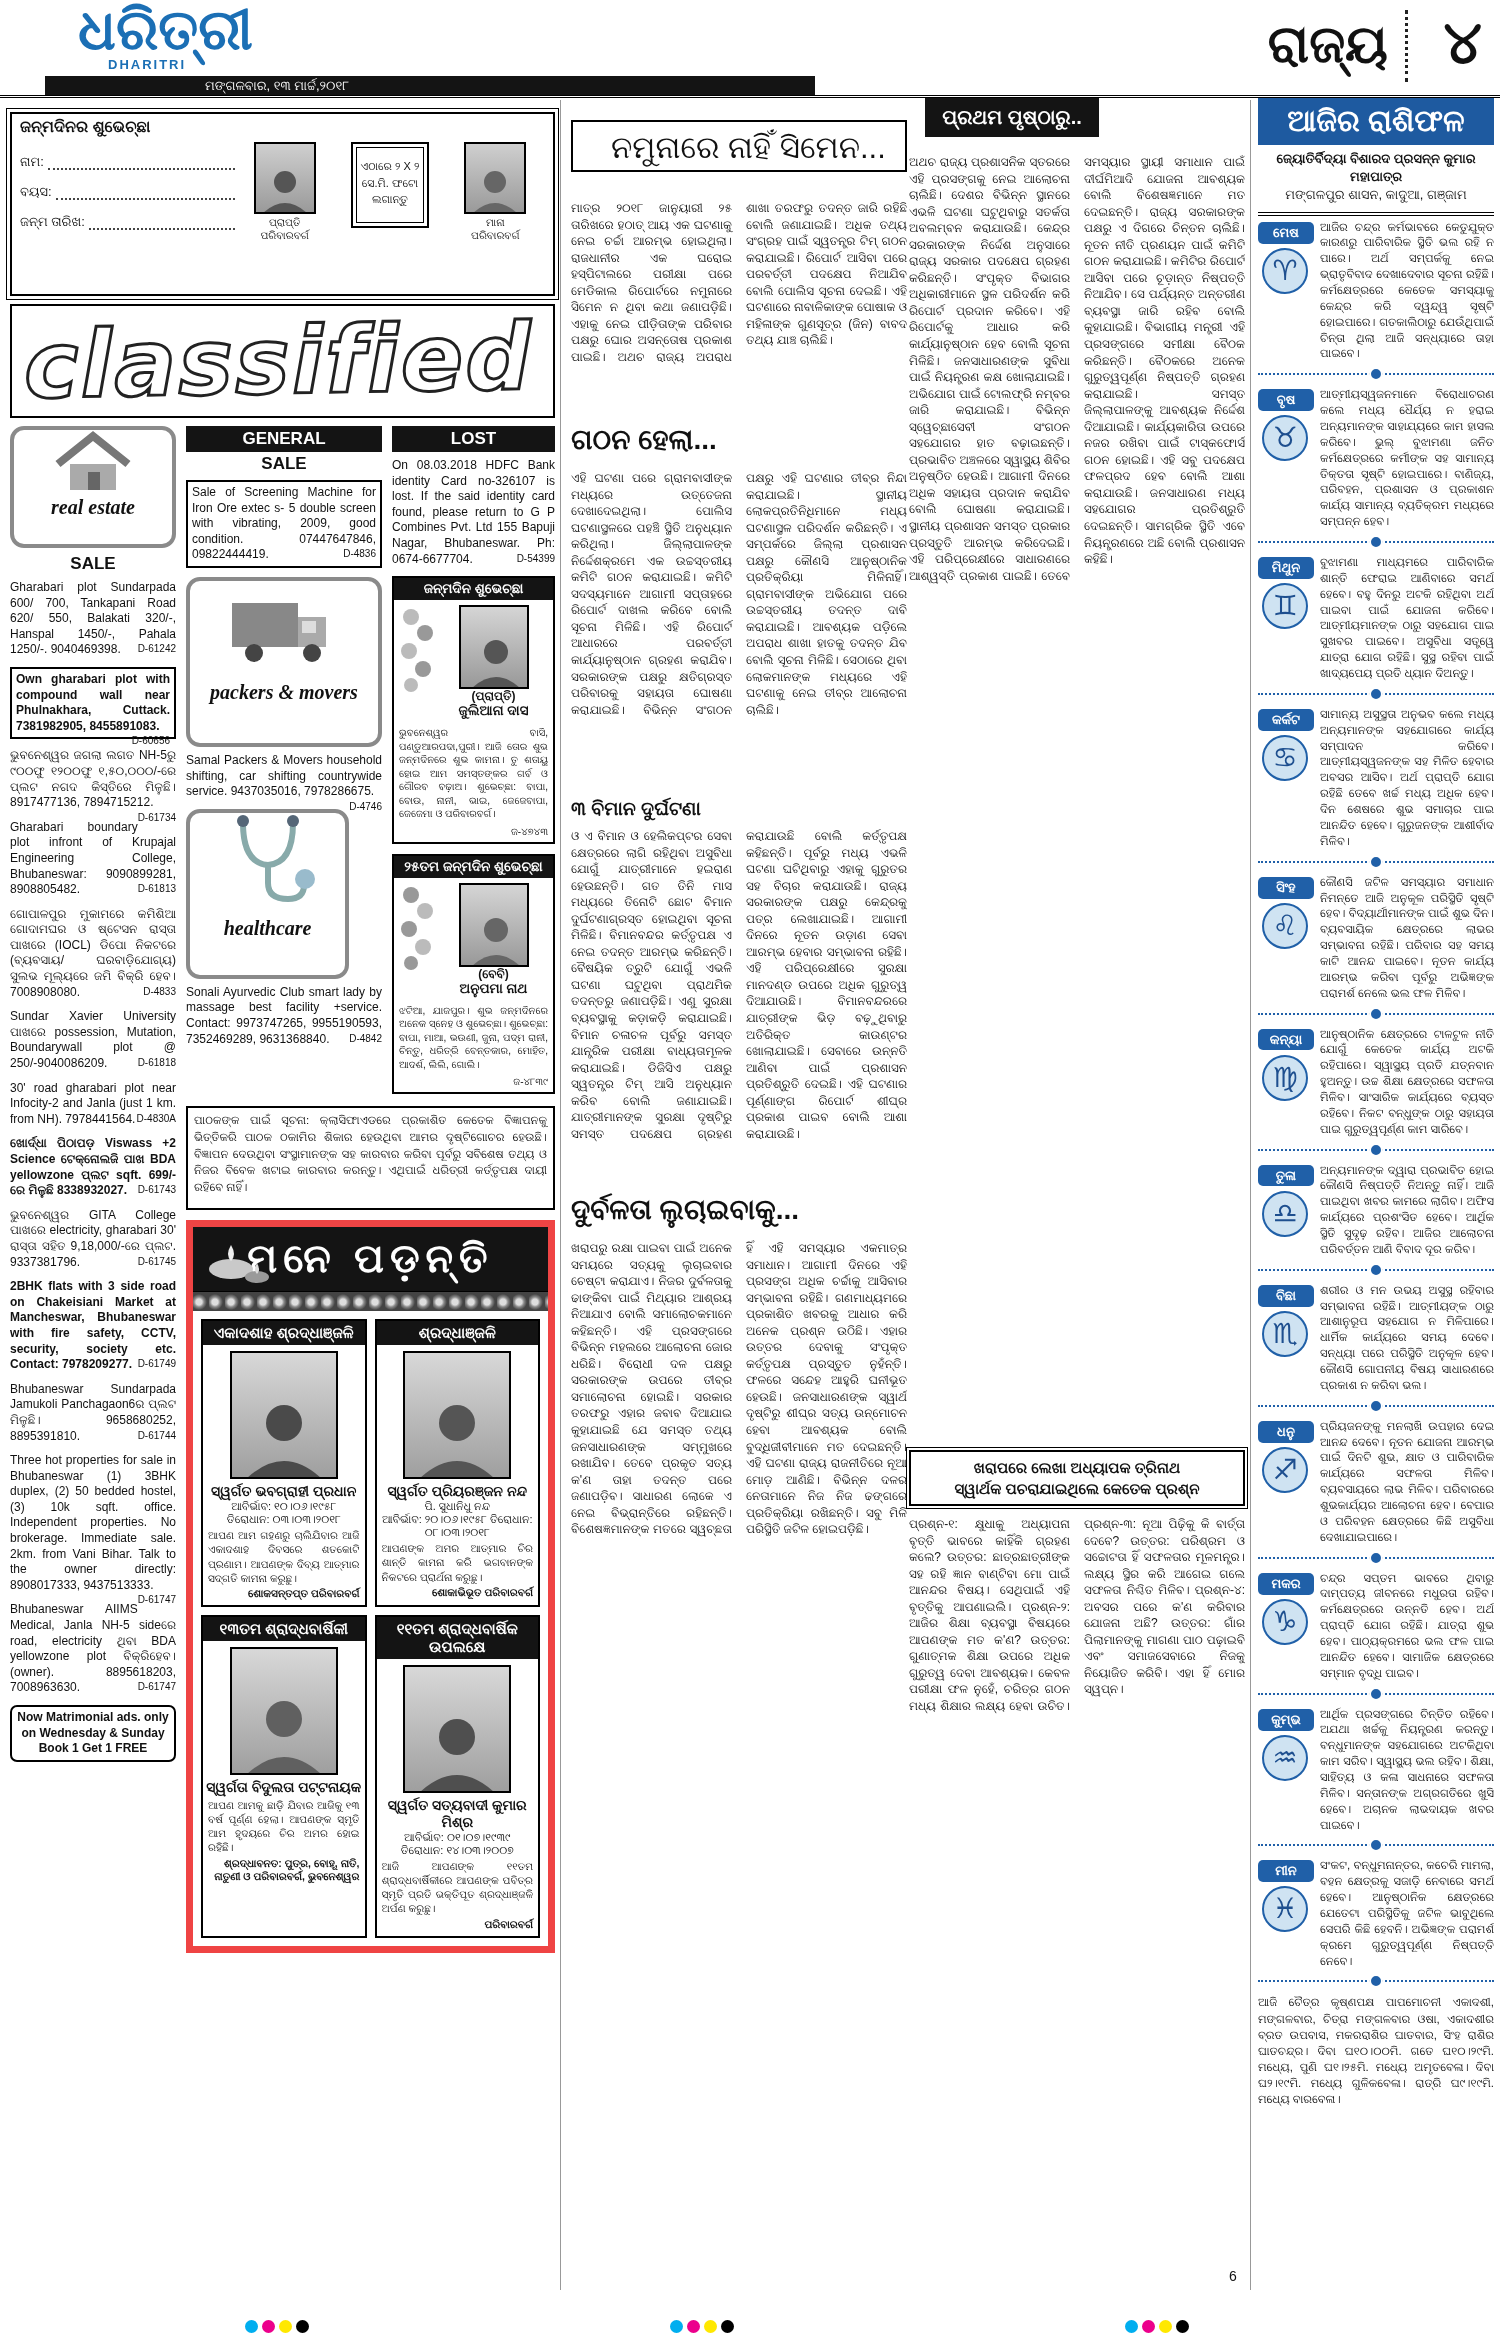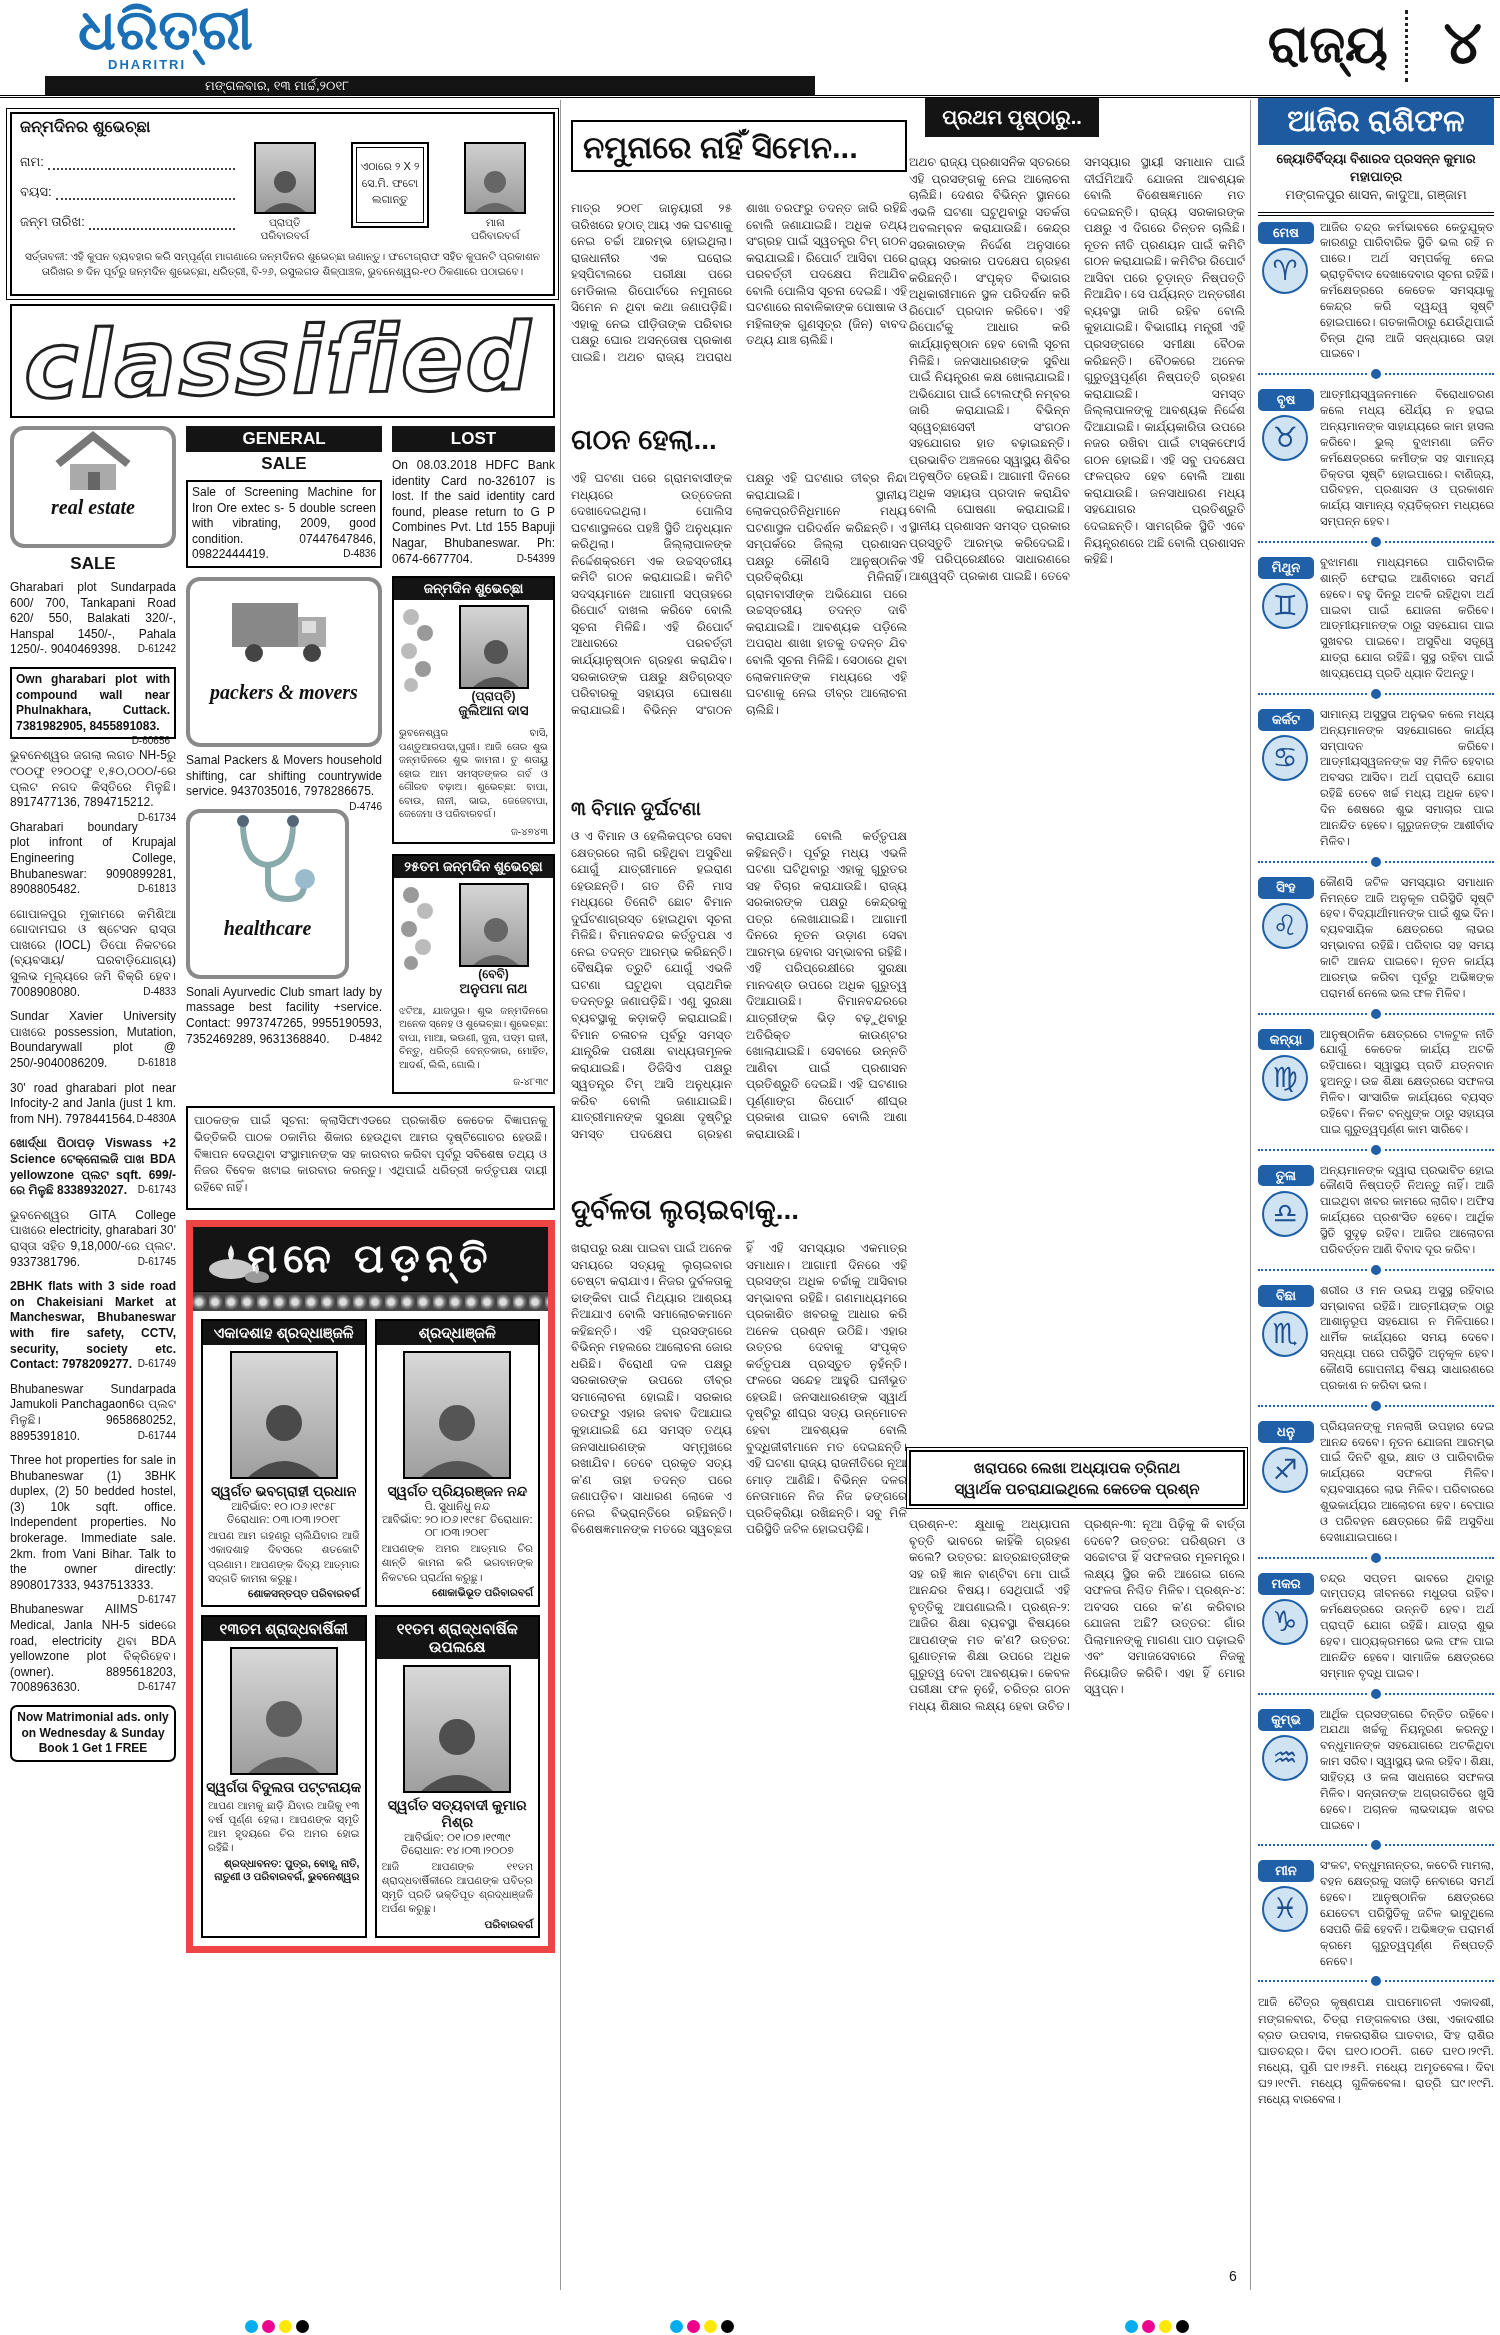--- a/index.html
+++ b/index.html
@@ -68,21 +68,21 @@
   .flowers { width:40px; }
   .bday-photo { width:70px; height:84px; border:2px solid #000; background:linear-gradient(#d5d5d5,#999); position:relative; overflow:hidden; margin:0 auto; }
   .bday-photo svg { position:absolute; bottom:-2px; left:2px; }
   .bday-tag { text-align:center; font-weight:bold; font-size:12px; }
   .bday-name { text-align:center; font-weight:bold; font-size:13.5px; }
   .bday-body { font-size:10px; line-height:1.35; padding:2px 5px 5px; text-align:justify; }
   .bday-code { text-align:right; font-size:10px; padding:0 5px 4px; }
   
   #main { position:absolute; left:567px; top:98px; width:678px; height:2192px; }
   .headline-box { position:absolute; border:2px solid #000; padding:8px 10px 4px; }
-  .h1 { font-size:34px; font-weight:bold; white-space:nowrap; }
+  .h1 { font-size:34px; font-weight:normal; white-space:nowrap;margin-left:28px; }
   .h2 { font-size:28px; font-weight:bold; }
   .flow2 { column-count:2; column-gap:14px; font-size:12px; line-height:1.38; text-align:justify; overflow:hidden; position:absolute; }
   .bold-sub { font-size:19px; font-weight:bold; position:absolute; }
   .cont-label { position:absolute; background:#141414; color:#fff; font-weight:bold; font-size:20px; text-align:center; padding:8px 0; }
   .qa-box { position:absolute; border:2px solid #000; box-shadow:0 0 0 2px #fff,0 0 0 3px #000; text-align:center; font-weight:bold; font-size:15px; padding:5px 4px; line-height:1.4; }
   .folio { position:absolute; font-size:14px; }
   
   #horo { position:absolute; left:1258px; top:98px; width:236px; height:2192px; overflow:hidden; }
   .horo-head { background:#1e5aa0; color:#fff; text-align:center; font-size:30px; font-weight:bold; padding:6px 12px; }
   .horo-astro { text-align:center; font-size:13px; font-weight:bold; line-height:1.4; margin-top:5px; }
@@ -146,21 +146,20 @@
             <div class="pframe">
                 <svg width="58" height="46" viewBox="0 0 58 46">
                   <circle cx="29" cy="14" r="11" fill="#666"></circle>
                   <path d="M6 46 Q29 24 52 46 Z" fill="#666"></path>
                 </svg>
               </div>
             <span>ମାନା ପରିବାରବର୍ଗ</span>
           </div>
         </div>
       </div>
-      <div class="terms">ସର୍ତ୍ତାବଳୀ: ଏହି କୁପନ ବ୍ୟବହାର କରି ସମ୍ପୂର୍ଣ୍ଣ ମାଗଣାରେ ଜନ୍ମଦିନର ଶୁଭେଚ୍ଛା ଜଣାନ୍ତୁ। ଫଟୋଗ୍ରାଫ ସହିତ କୁପନଟି ପ୍ରକାଶନ ତାରିଖର ୭ ଦିନ ପୂର୍ବରୁ ଜନ୍ମଦିନ ଶୁଭେଚ୍ଛା, ଧରିତ୍ରୀ, ବି-୨୬, ରସୁଲଗଡ ଶିଳ୍ପାଞ୍ଚଳ, ଭୁବନେଶ୍ୱର-୧୦ ଠିକଣାରେ ପଠାଇବେ।</div>
     </div>
 
     <div class="banner">
       <span class="banner-word">classified</span>
     </div>
 
     <div class="cols">
 
       <div class="c1">
         <div class="gfxbox">

